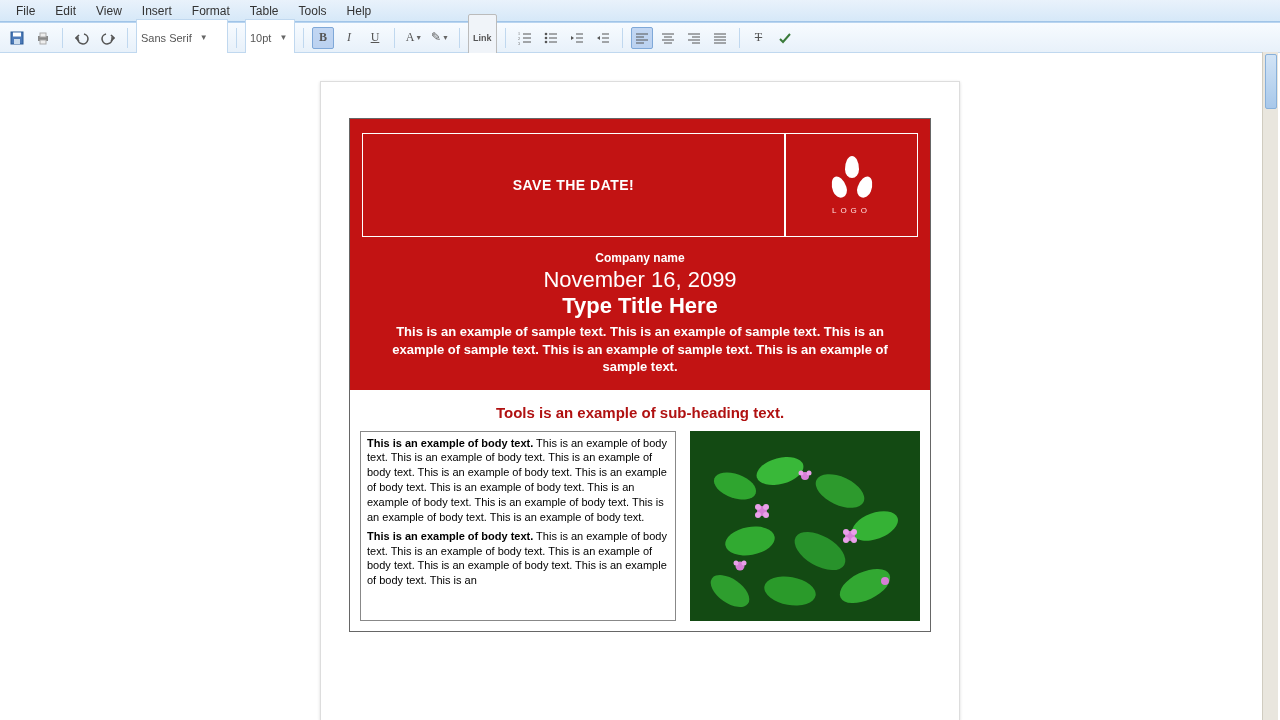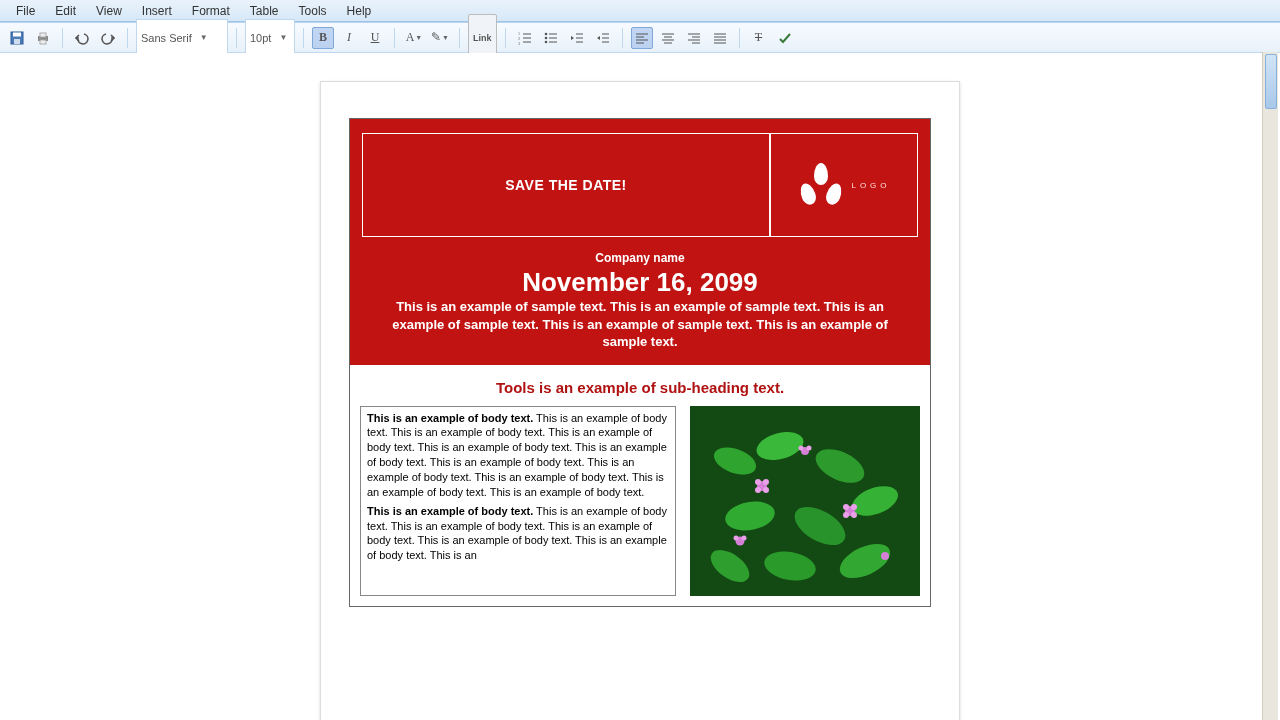--- a/index.html
+++ b/index.html
@@ -134,22 +134,22 @@
   justify-content: center;
   height: 104px;
 }
 .header-left {
   flex: 1 1 auto;
   font-size: 14px;
   font-weight: bold;
   letter-spacing: 0.5px;
 }
 .header-right {
-  width: 148px;
-  flex-direction: row;
+  width: 133px;
+  flex-direction: column;
   gap: 6px;
 }
 .logo-shape {
   width: 48px;
   height: 44px;
   position: relative;
 }
 .logo-shape .drop {
   position: absolute;
   width: 14px;
@@ -159,21 +159,21 @@
 }
 .logo-shape .d1 { top: 0; left: 17px; }
 .logo-shape .d2 { bottom: 2px; left: 4px; transform: rotate(-20deg); }
 .logo-shape .d3 { bottom: 2px; right: 4px; transform: rotate(20deg); }
 .logo-text {
   font-size: 8px;
   letter-spacing: 4px;
   color: #ffdede;
 }
 .company { font-size: 12px; font-weight: bold; margin-bottom: 2px; }
-.date { font-size: 26px; font-weight: bold; margin-bottom: 0px; }
+.date { font-size: 22px; font-weight: normal; margin-bottom: 0px; }
 .title-line { font-size: 22px; font-weight: bold; margin-bottom: 4px; }
 .sample-block { font-size: 13px; font-weight: bold; line-height: 1.35; padding: 0 14px; }
 .sub-heading {
   color: #b01111;
   font-weight: bold;
   font-size: 15px;
   text-align: center;
   padding: 14px 8px 10px 8px;
 }
 .body-row {
@@ -369,20 +369,21 @@
             <div class="logo-shape">
               <div class="drop d1"></div>
                 <div class="drop d2"></div>
                 <div class="drop d3"></div>
             </div>
             <div class="logo-text">LOGO</div>
           </div>
         </div>
         <div class="company">Company name</div>
         <div class="date">November 16, 2099</div>
+        <div class="title-line">Type Title Here</div>
         <div class="sample-block">This is an example of sample text. This is an example of sample text. This is an example of sample text. This is an example of sample text. This is an example of sample text.</div>
       </div>
       <div class="sub-heading">Tools is an example of sub-heading text.</div>
       <div class="body-row">
         <div class="body-box">
           <div class="para"><span class="lead">This is an example of body text.</span><span> This is an example of body text. This is an example of body text. This is an example of body text. This is an example of body text. This is an example of body text. This is an example of body text. This is an example of body text. This is an example of body text. This is an example of body text. This is an example of body text.</span></div>
           <div class="para"><span class="lead">This is an example of body text.</span><span> This is an example of body text. This is an example of body text. This is an example of body text. This is an example of body text. This is an example of body text. This is an</span></div>
         </div>
         <div class="img-box">
           <svg viewBox="0 0 230 190" preserveAspectRatio="xMidYMid slice">

